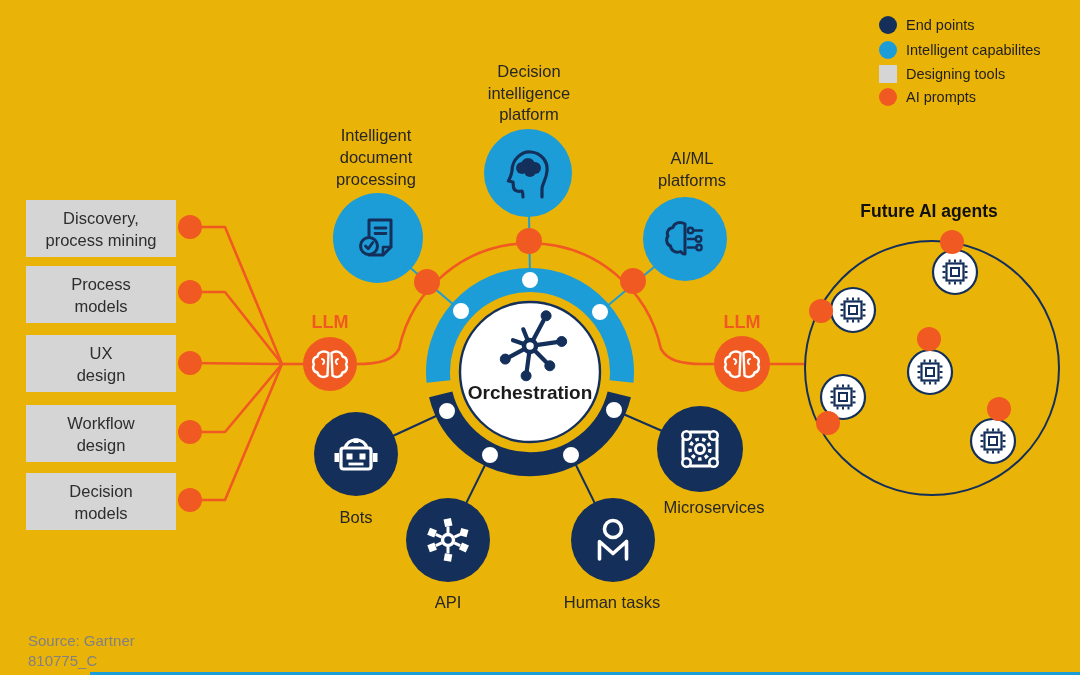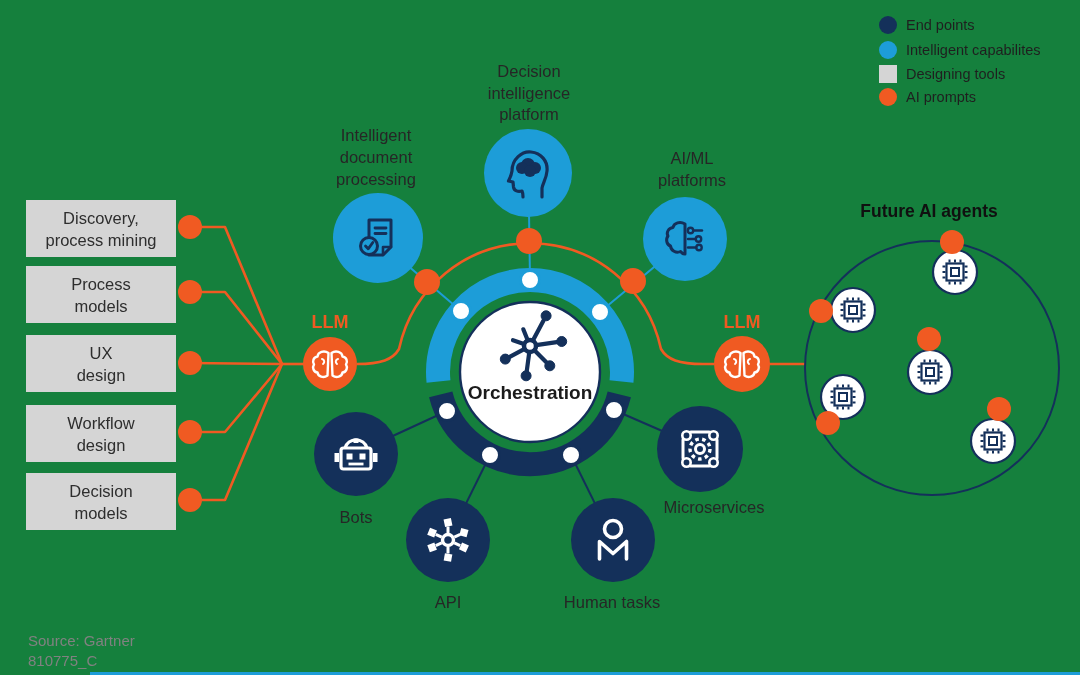--- a/index.html
+++ b/index.html
@@ -1,16 +1,16 @@
 <!DOCTYPE html>
 <html><head>
 <meta charset="utf-8">
 <style>
   html,body { margin:0; padding:0; background:#ffffff; }
-  #stage { position:relative; width:1080px; height:675px; background:#15803d; overflow:hidden; }
+  #stage { position:relative; width:1080px; height:675px; background:#eab308; overflow:hidden; }
   svg text { font-family:"Liberation Sans", sans-serif; }
   .t-label  { font-size:16.5px; fill:#262626; text-anchor:middle; }
   .t-box    { font-size:16.5px; fill:#2e2e2e; text-anchor:middle; }
   .t-legend { font-size:14.5px; fill:#1f1f1f; }
   .t-hub    { font-size:19px; font-weight:bold; fill:#1b1b1b; text-anchor:middle; }
   .t-llm    { font-size:18px; font-weight:bold; fill:#f05a22; text-anchor:middle; }
   .t-future { font-size:17.5px; font-weight:bold; fill:#101010; text-anchor:middle; }
   .t-src    { font-size:15px; fill:#818181; }
 </style>
 </head>

